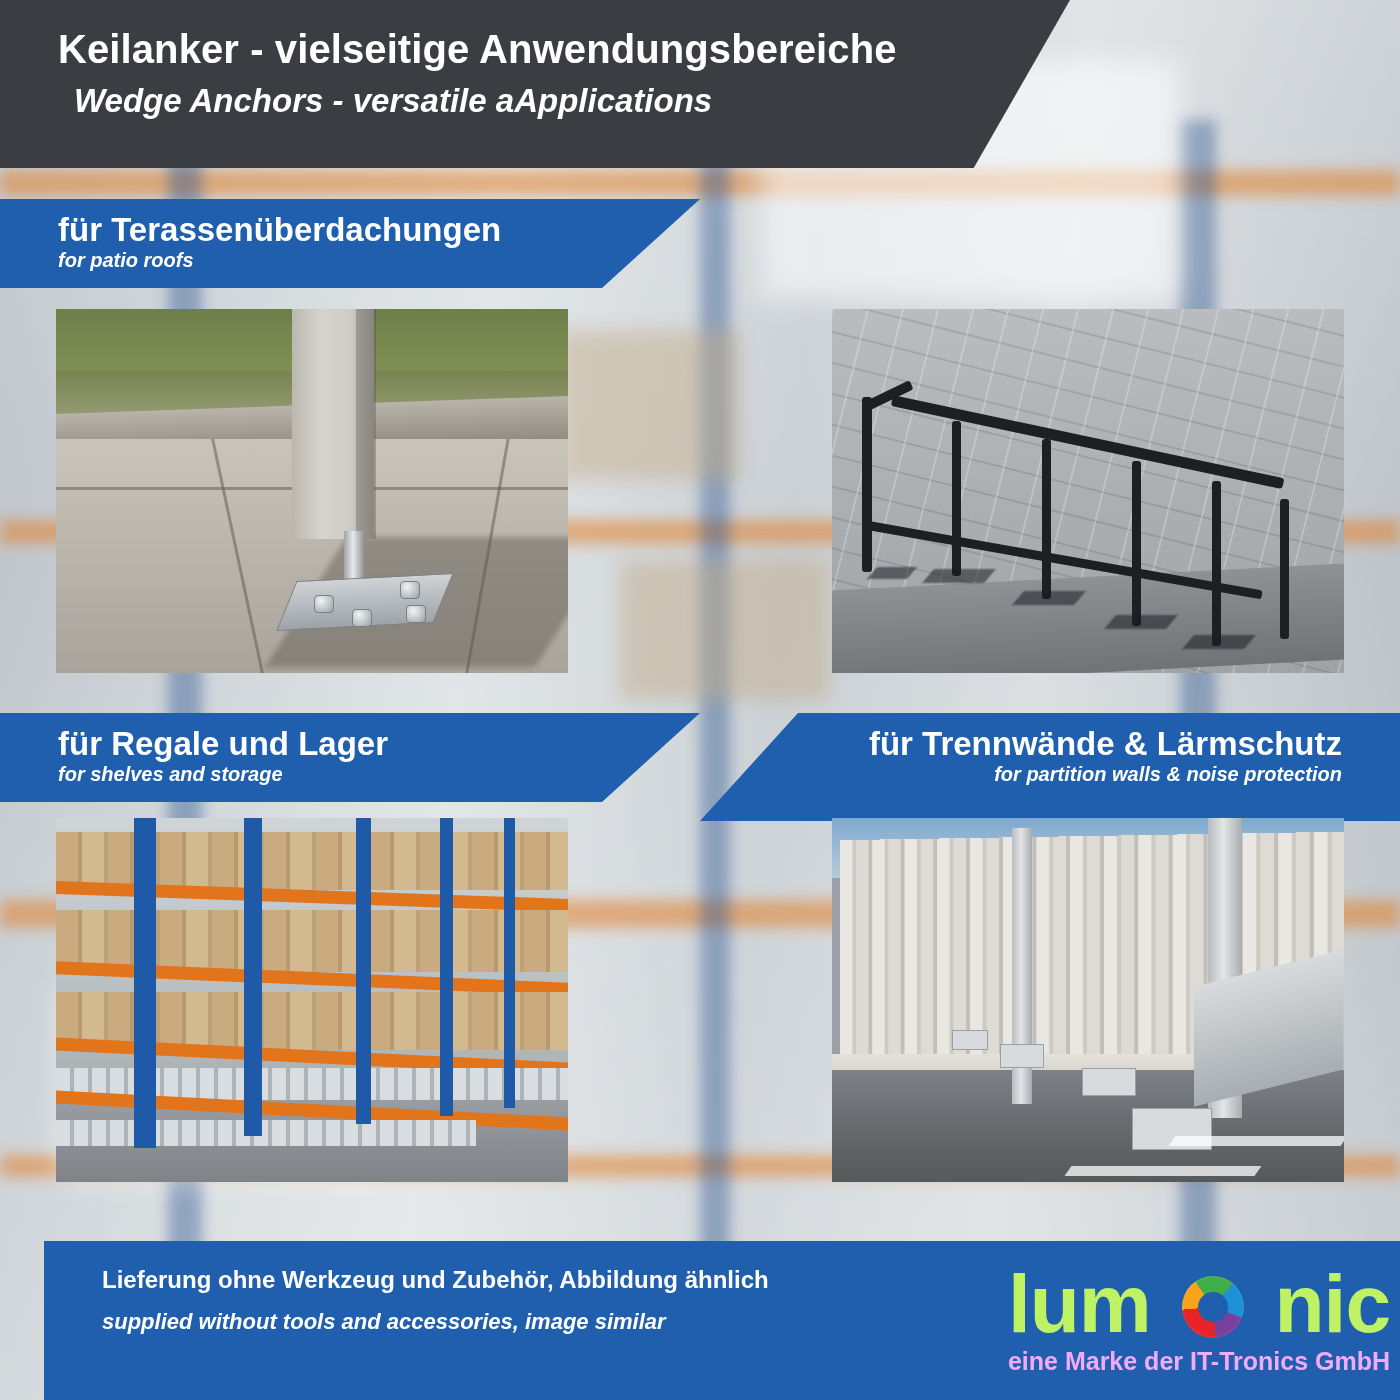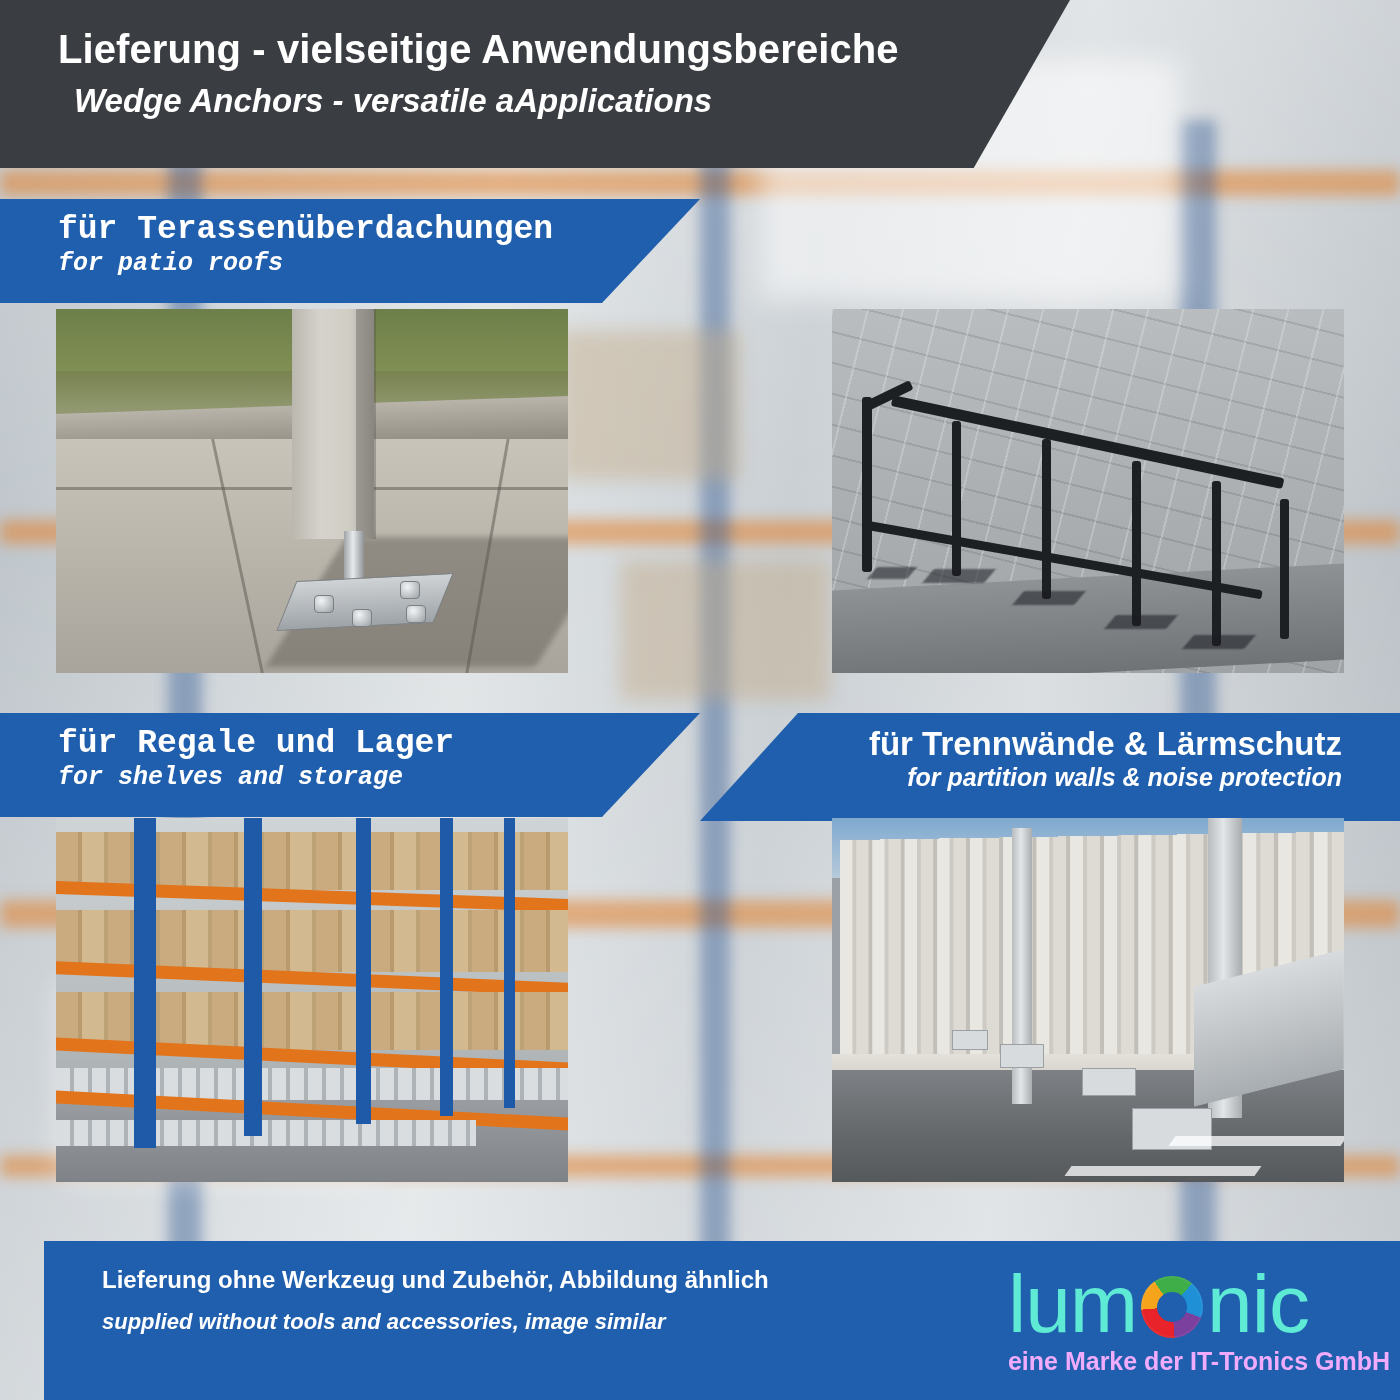--- a/index.html
+++ b/index.html
@@ -86,34 +86,33 @@
     color: #ffffff;
     box-sizing: border-box;
   }
   .band .de {
     font-size: 33px;
     font-weight: 600;
     line-height: 1.16;
     white-space: nowrap;
   }
   .band .en {
-    font-size: 25px;
+    font-size: 20px;
     font-weight: 700;
     font-style: italic;
     line-height: 1.18;
     white-space: nowrap;
   }
 
   .band-left {
     left: 0;
     width: 700px;
-    height: 104px;
+    height: 89px;
     clip-path: polygon(0 0, 100% 0, 86% 100%, 0 100%);
     padding: 12px 0 0 58px;
-    font-family: Liberation Mono, monospace;
   }
   .band-right {
     right: 0;
     width: 700px;
     height: 108px;
     clip-path: polygon(14% 0, 100% 0, 100% 100%, 0 100%);
     padding: 12px 58px 0 0;
     text-align: right;
   }
 
@@ -293,27 +292,27 @@
     margin: 12px 0 0 0;
   }
   .brand {
     position: absolute;
     right: 54px;
     top: 22px;
     text-align: right;
   }
   .brand-word {
     font-size: 82px;
-    font-weight: 400;
+    font-weight: 700;
     line-height: 1;
     letter-spacing: -1px;
-    color: #5eead4;
+    color: #bef264;
     display: flex;
     align-items: baseline;
-    justify-content: flex-start;
+    justify-content: space-between;
   }
   .brand-o {
     display: inline-block;
     width: 62px;
     height: 62px;
     border-radius: 50%;
     margin: 0 4px;
     position: relative;
     transform: translateY(6px);
     background:
@@ -355,21 +354,21 @@
     <div class="bg-post" style="left:700px; top:120px; width:30px; height:1180px;"></div>
     <div class="bg-post" style="left:1180px; top:120px; width:36px; height:1180px;"></div>
     <div class="bg-box" style="left:560px; top:330px; width:180px; height:150px;"></div>
     <div class="bg-box" style="left:620px; top:560px; width:210px; height:140px;"></div>
     <div class="bg-box" style="left:240px; top:960px; width:200px; height:140px;"></div>
     <div class="bg-light" style="left:760px; top:60px; width:420px; height:240px;"></div>
     <div class="bg-light" style="left:60px; top:980px; width:320px; height:200px;"></div>
   </div>
 
   <div class="header">
-    <h1>Lieferung - vielseitige Anwendungsbereiche</h1>
+    <h1>Keilanker - vielseitige Anwendungsbereiche</h1>
     <h2>Wedge Anchors - versatile aApplications</h2>
   </div>
 
   <div class="band band-left" id="band-tl">
     <div class="de">für Terassenüberdachungen</div>
     <div class="en">for patio roofs</div>
   </div>
 
 
   <div class="band band-right" id="band-br">

